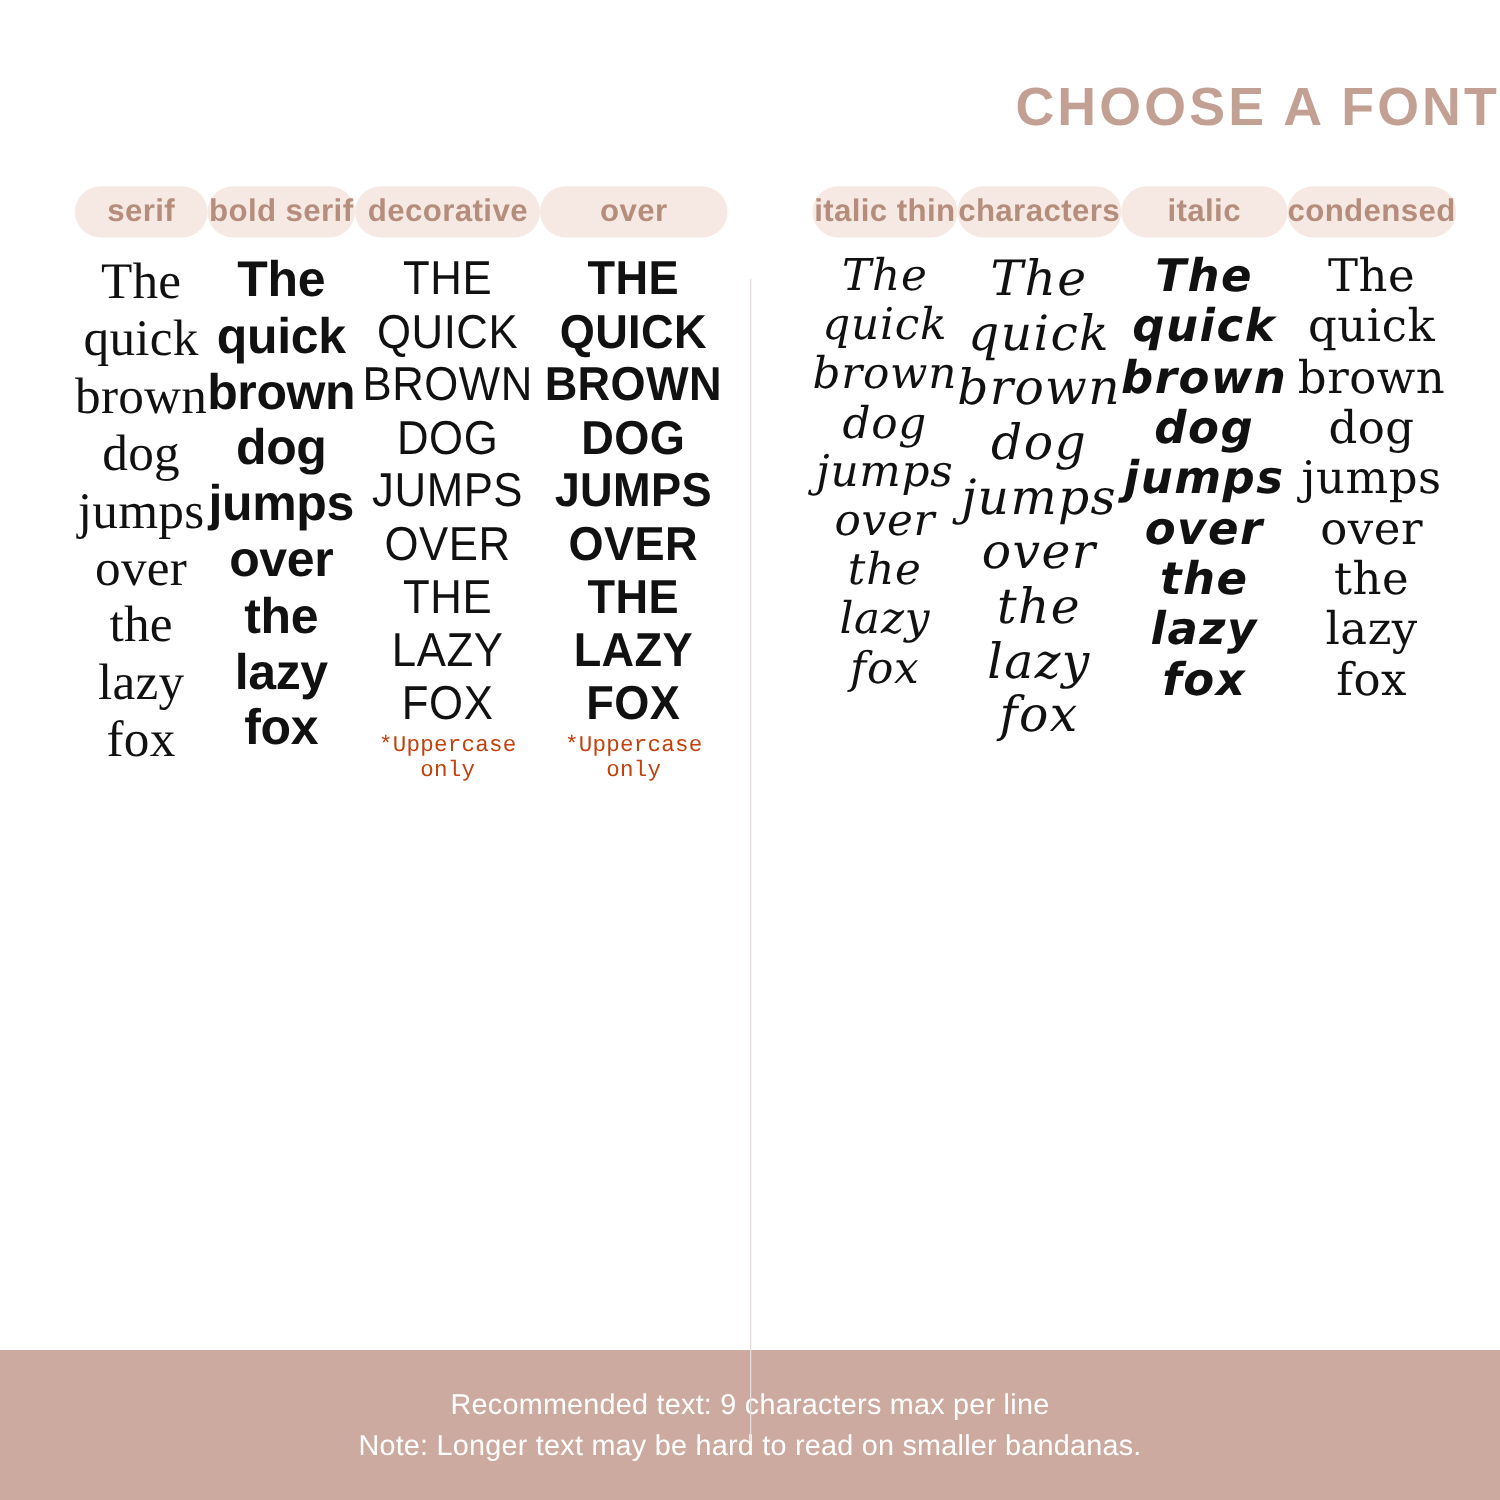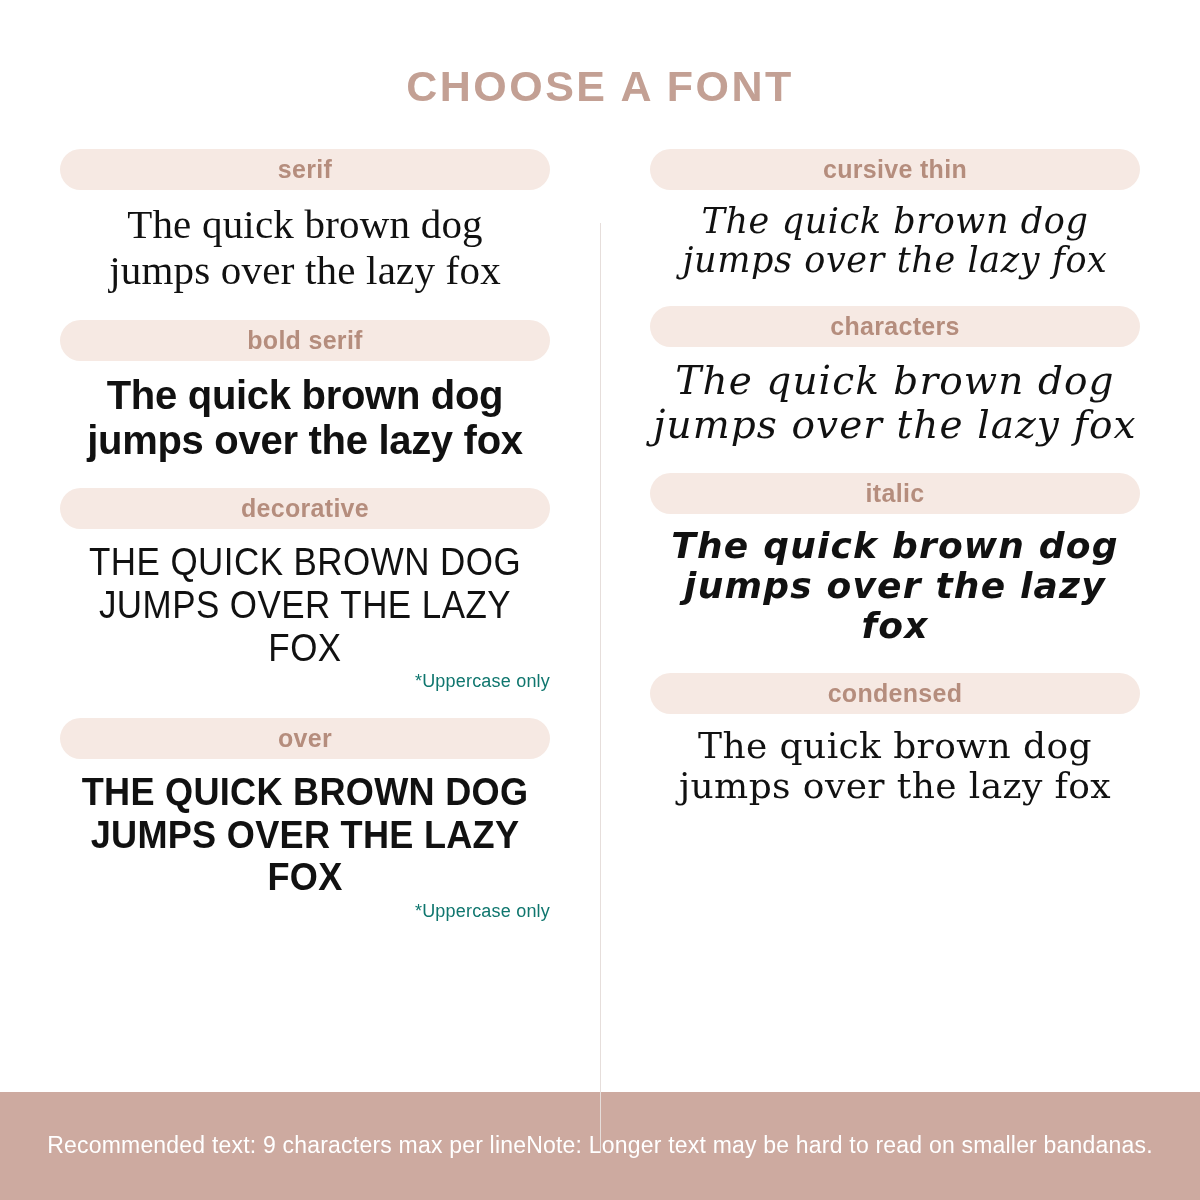--- a/index.html
+++ b/index.html
@@ -13,21 +13,21 @@
   }
   .page {
     position: relative;
     width: 1200px;
     height: 1200px;
     background: #ffffff;
     display: flex;
     flex-direction: column;
   }
   .title {
-    text-align: center;
+    text-align: right;
     font-size: 43px;
     font-weight: bold;
     letter-spacing: 2.5px;
     color: #c3a094;
     margin-top: 62px;
     margin-bottom: 0;
     font-family: "Liberation Sans", sans-serif;
   }
   .columns {
     flex: 1;
@@ -40,21 +40,21 @@
     position: absolute;
     left: 600px;
     top: 112px;
     width: 1px;
     height: 930px;
     background: #e6dedb;
   }
   .col {
     width: 50%;
     display: flex;
-    flex-direction: column;
+    flex-direction: row;
   }
   .col.left { padding-right: 50px; }
   .col.right { padding-left: 50px; }
 
   .sample { margin-bottom: 26px; }
   .pill {
     background: #f6e9e3;
     border-radius: 22px;
     height: 41px;
     display: flex;
@@ -67,24 +67,24 @@
     margin-bottom: 4px;
   }
   .preview {
     text-align: center;
     color: #111111;
     line-height: 1.12;
     padding-top: 8px;
   }
   .note {
     font-size: 18px;
-    color: #0f766e;
-    text-align: right;
+    color: #c2410c;
+    text-align: center;
     margin-top: 2px;
-    font-family: Liberation Sans, sans-serif;
+    font-family: Liberation Mono, monospace;
     letter-spacing: 0.2px;
   }
 
   
   .f-serif {
     font-family: "Liberation Serif", serif;
     font-size: 41px;
     letter-spacing: 0.2px;
   }
   .f-sans {
@@ -127,23 +127,23 @@
   }
   .f-decorative {
     font-family: "DejaVu Serif", serif;
     font-size: 36px;
     letter-spacing: 0.4px;
   }
   .line { display: block; }
 
   .footer {
     background: #cdaaa0;
-    height: 108px;
-    display: flex;
-    flex-direction: row;
+    height: 120px;
+    display: flex;
+    flex-direction: column;
     align-items: center;
     justify-content: center;
     color: #ffffff;
     font-size: 23px;
     line-height: 1.45;
     letter-spacing: 0.2px;
   }
 </style>
 </head>
 <body>
@@ -189,21 +189,21 @@
           <span class="line">JUMPS OVER THE LAZY FOX</span>
         </div>
         <div class="note">*Uppercase only</div>
       </div>
 
     </div>
 
     <div class="col right">
 
       <div class="sample">
-        <div class="pill">cursive thin</div>
+        <div class="pill">italic thin</div>
         <div class="preview f-cursive-thin">
           <span class="line">The quick brown dog</span>
           <span class="line">jumps over the lazy fox</span>
         </div>
       </div>
 
       <div class="sample">
         <div class="pill">characters</div>
         <div class="preview f-brush">
           <span class="line">The quick brown dog</span>

